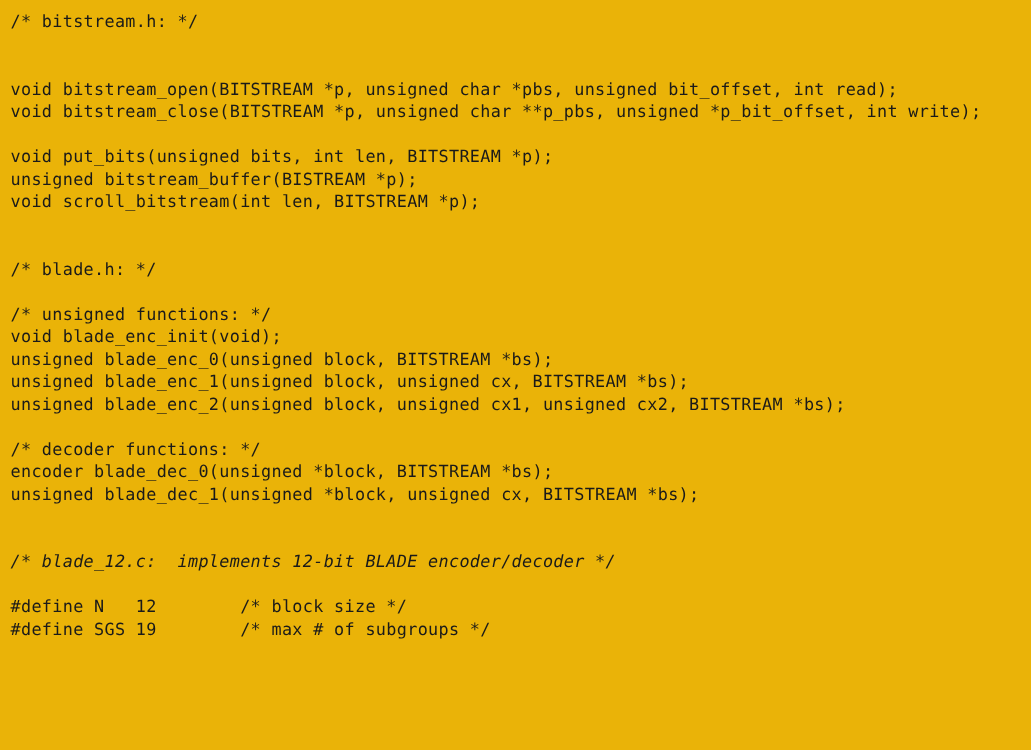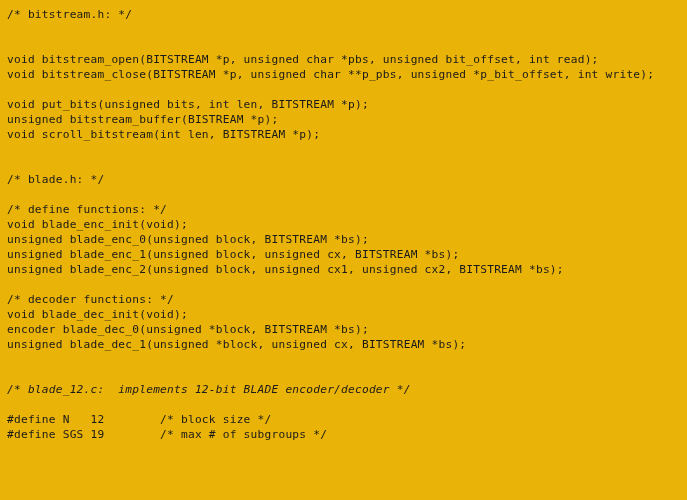--- a/index.html
+++ b/index.html
@@ -49,28 +49,27 @@
     <span class="code-line" style="color: rgb(26, 26, 26);">void bitstream_open(BITSTREAM *p, unsigned char *pbs, unsigned bit_offset, int read);</span>
     <span class="code-line" style="color: rgb(26, 26, 26);">void bitstream_close(BITSTREAM *p, unsigned char **p_pbs, unsigned *p_bit_offset, int write);</span>
     <span class="code-line blank" style="color: transparent;">&nbsp;</span>
     <span class="code-line" style="color: rgb(26, 26, 26);">void put_bits(unsigned bits, int len, BITSTREAM *p);</span>
     <span class="code-line" style="color: rgb(26, 26, 26);">unsigned bitstream_buffer(BISTREAM *p);</span>
     <span class="code-line" style="color: rgb(26, 26, 26);">void scroll_bitstream(int len, BITSTREAM *p);</span>
     <span class="code-line blank" style="color: transparent;">&nbsp;</span>
     <span class="code-line blank" style="color: transparent;">&nbsp;</span>
     <span class="code-line" style="color: rgb(26, 26, 26);">/* blade.h: */</span>
     <span class="code-line blank" style="color: transparent;">&nbsp;</span>
-    <span class="code-line" style="color: rgb(26, 26, 26);">/* define functions: */</span>
+    <span class="code-line" style="color: rgb(26, 26, 26);">/* unsigned functions: */</span>
     <span class="code-line" style="color: rgb(26, 26, 26);">void blade_enc_init(void);</span>
     <span class="code-line" style="color: rgb(26, 26, 26);">unsigned blade_enc_0(unsigned block, BITSTREAM *bs);</span>
     <span class="code-line" style="color: rgb(26, 26, 26);">unsigned blade_enc_1(unsigned block, unsigned cx, BITSTREAM *bs);</span>
     <span class="code-line" style="color: rgb(26, 26, 26);">unsigned blade_enc_2(unsigned block, unsigned cx1, unsigned cx2, BITSTREAM *bs);</span>
     <span class="code-line blank" style="color: transparent;">&nbsp;</span>
     <span class="code-line" style="color: rgb(26, 26, 26);">/* decoder functions: */</span>
-    <span class="code-line" style="color: rgb(26, 26, 26);">void blade_dec_init(void);</span>
     <span class="code-line" style="color: rgb(26, 26, 26);">encoder blade_dec_0(unsigned *block, BITSTREAM *bs);</span>
     <span class="code-line" style="color: rgb(26, 26, 26);">unsigned blade_dec_1(unsigned *block, unsigned cx, BITSTREAM *bs);</span>
     <span class="code-line blank" style="color: transparent;">&nbsp;</span>
     <span class="code-line blank" style="color: transparent;">&nbsp;</span>
     <span class="code-line" style="color: rgb(26, 26, 26); font-style: italic;">/* blade_12.c:  implements 12-bit BLADE encoder/decoder */</span>
     <span class="code-line blank" style="color: transparent;">&nbsp;</span>
     <span class="code-line" style="color: rgb(26, 26, 26);">#define N   12        /* block size */</span>
     <span class="code-line" style="color: rgb(26, 26, 26);">#define SGS 19        /* max # of subgroups */</span>
   </div>
 

